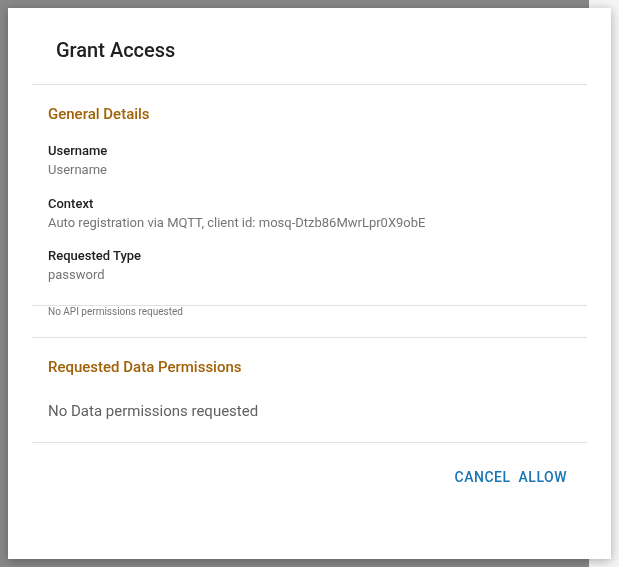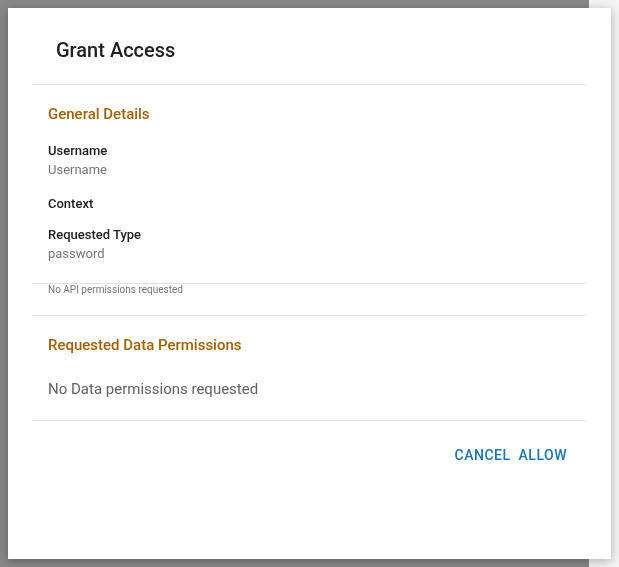--- a/index.html
+++ b/index.html
@@ -131,20 +131,21 @@
 
   <div class="section">
     <div class="section-title">General Details</div>
     <div class="spacer-top"></div>
     <div class="field">
       <div class="field-label">Username</div>
       <div class="field-value">Username</div>
     </div>
     <div class="field">
       <div class="field-label">Context</div>
+      <div class="field-value">Auto registration via MQTT, client id: mosq-Dtzb86MwrLpr0X9obE</div>
     </div>
     <div class="field">
       <div class="field-label">Requested Type</div>
       <div class="field-value">password</div>
     </div>
     <div class="spacer-bottom"></div>
   </div>
 
   <hr class="hr">
 

